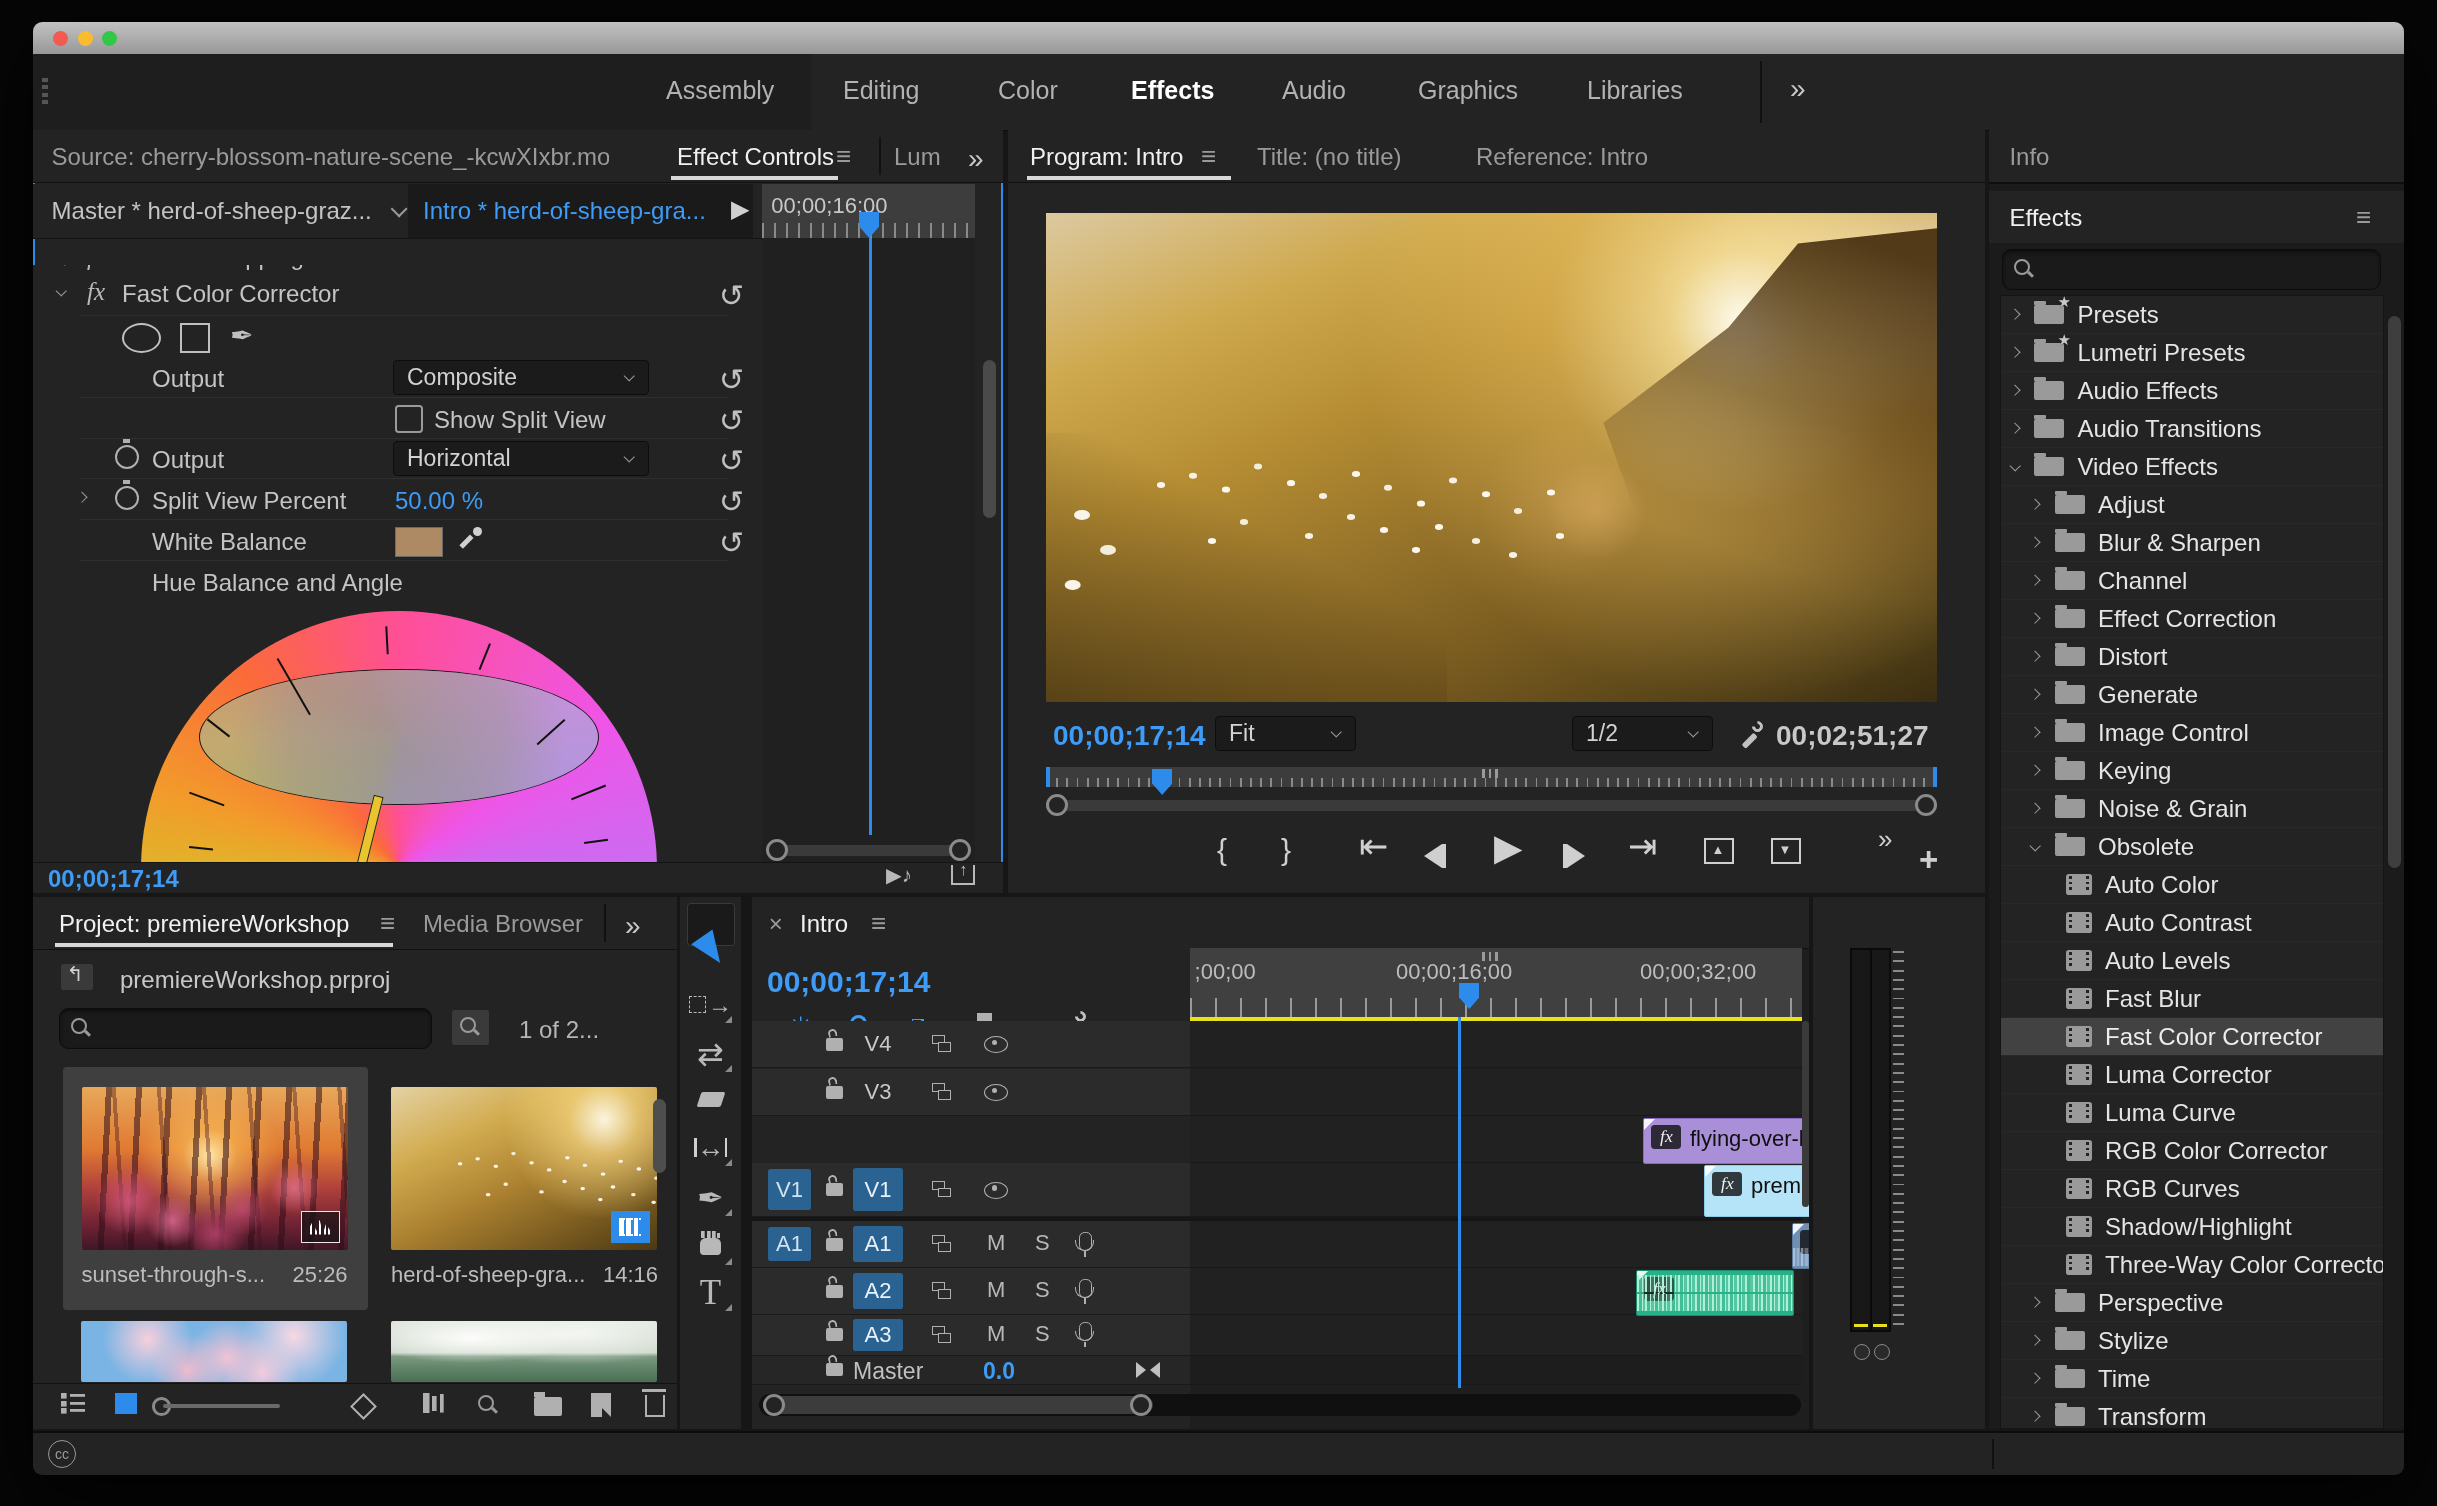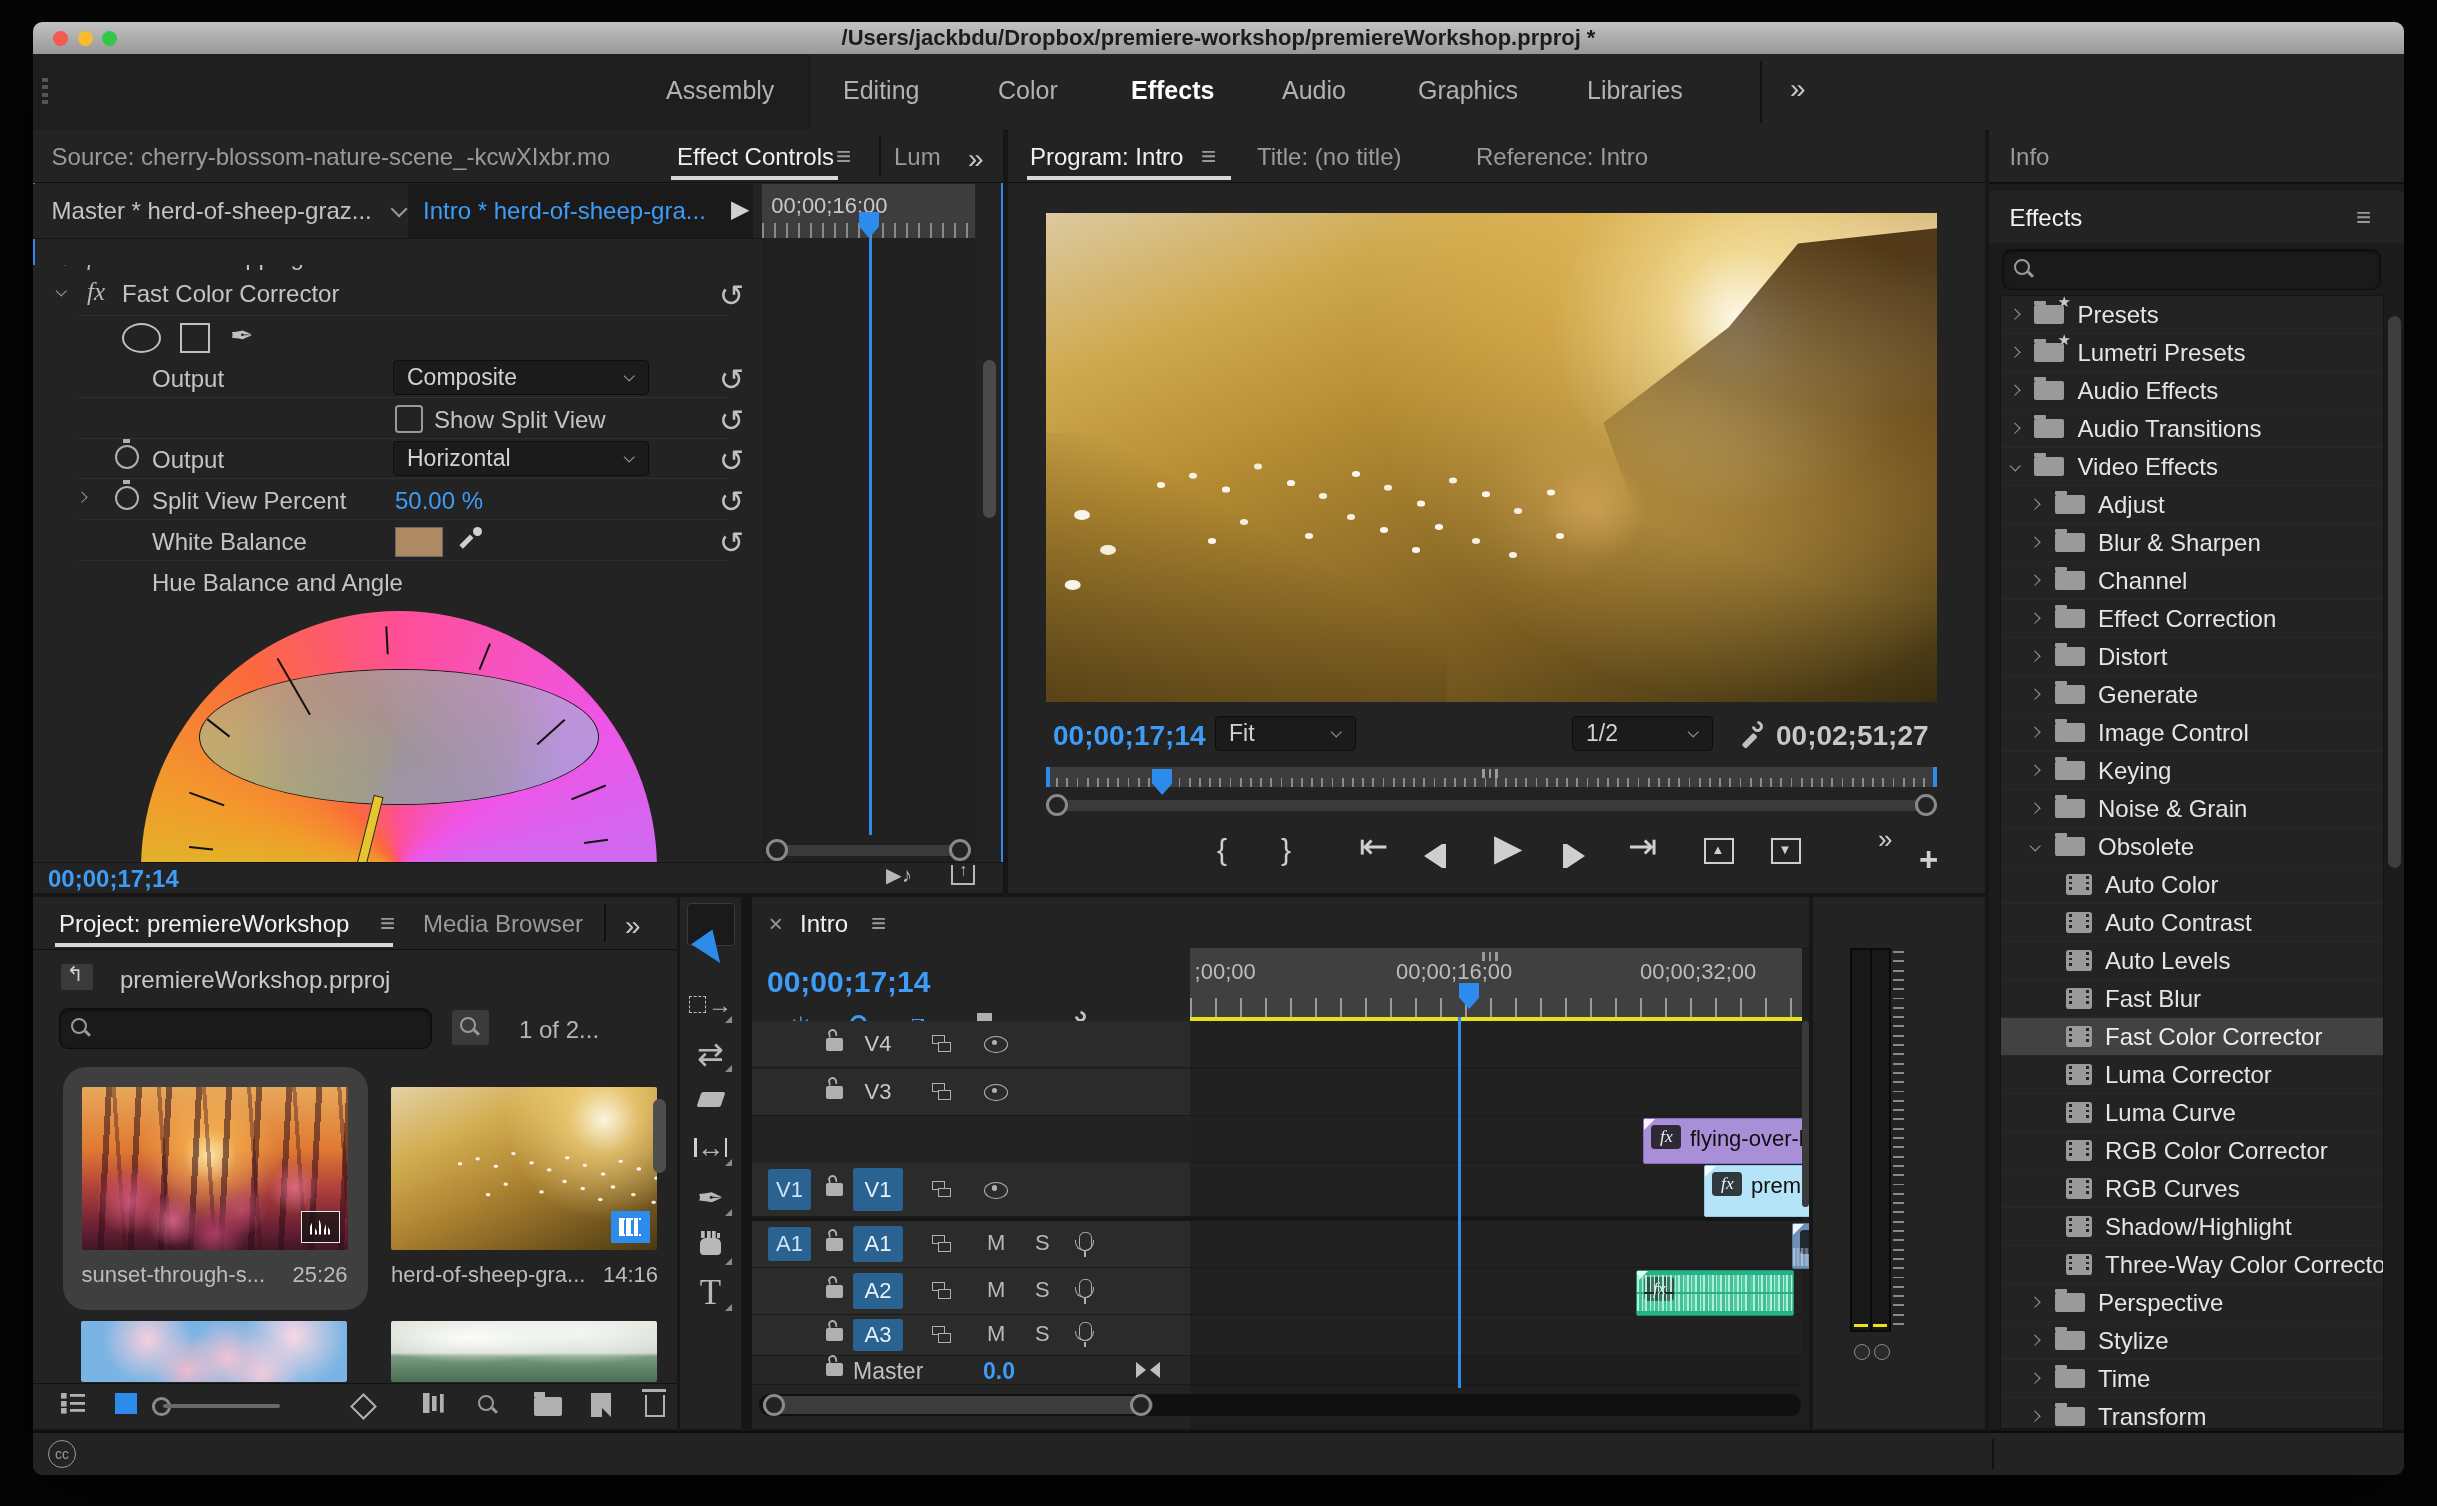--- a/index.html
+++ b/index.html
@@ -260,21 +260,20 @@
 </head>
 <body>
 
 <div id="stage">
 <div class="window">
 
   <div class="titlebar">
     <span class="tlight tl-close"></span>
     <span class="tlight tl-min"></span>
     <span class="tlight tl-zoom"></span>
-    <div class="wintitle nw">/Users/jackbdu/Dropbox/premiere-workshop/premiereWorkshop.prproj *</div>
   </div>
 
   <div class="wsbar">
     <div class="leftzone"></div>
     <div class="gripdots"></div>
     <div class="wstab" style="left:633px;">Assembly</div>
     <div class="wstab" style="left:810px;">Editing</div>
     <div class="wstab" style="left:965px;">Color</div>
     <div class="wstab active" style="left:1098px;">Effects</div>
     <div class="wstab" style="left:1249px;">Audio</div>
@@ -740,21 +739,21 @@
     <div class="upicon" style="left:28px;top:67px;"></div>
     <span class="abs nw" style="left:87px;top:69px;font-size:24px;color:#c8c8c8;">premiereWorkshop.prproj</span>
     <div class="searchbox" style="left:26px;top:111px;width:371px;height:39px;">
       <span class="mag abs" style="left:11px;top:9.3px;"></span>
     </div>
     <div class="abs" style="left:419px;top:113px;width:37px;height:35px;background:#3a3a3a;border-radius:2.8px;">
       <span class="mag abs" style="left:8.3px;top:7.4px;"></span>
     </div>
     <span class="abs nw" style="left:486px;top:119px;font-size:24px;color:#b5b5b5;">1 of 2...</span>
 
-    <div class="card sel" style="left:30px;top:170px;width:305px;height:243px;border-radius:23px;">
+    <div class="card sel" style="left:30px;top:170px;width:305px;height:243px;">
       <div class="thumb th-sunset" style="left:18.6px;top:20.4px;width:266px;height:163px;">
         <div class="badge">
               <span class="wavebadge"></span>
             </div>
       </div>
       <span class="pjlabel nw" style="left:18.6px;top:195px;max-width:195px;overflow:hidden;">sunset-through-s...</span>
       <span class="pjlabel" style="right:20.4px;top:195px;">25:26</span>
     </div>
     <div class="card" style="left:342px;top:170px;width:298px;height:243px;">
       <div class="thumb th-hill" style="left:16px;top:20.4px;width:266px;height:163px;">

